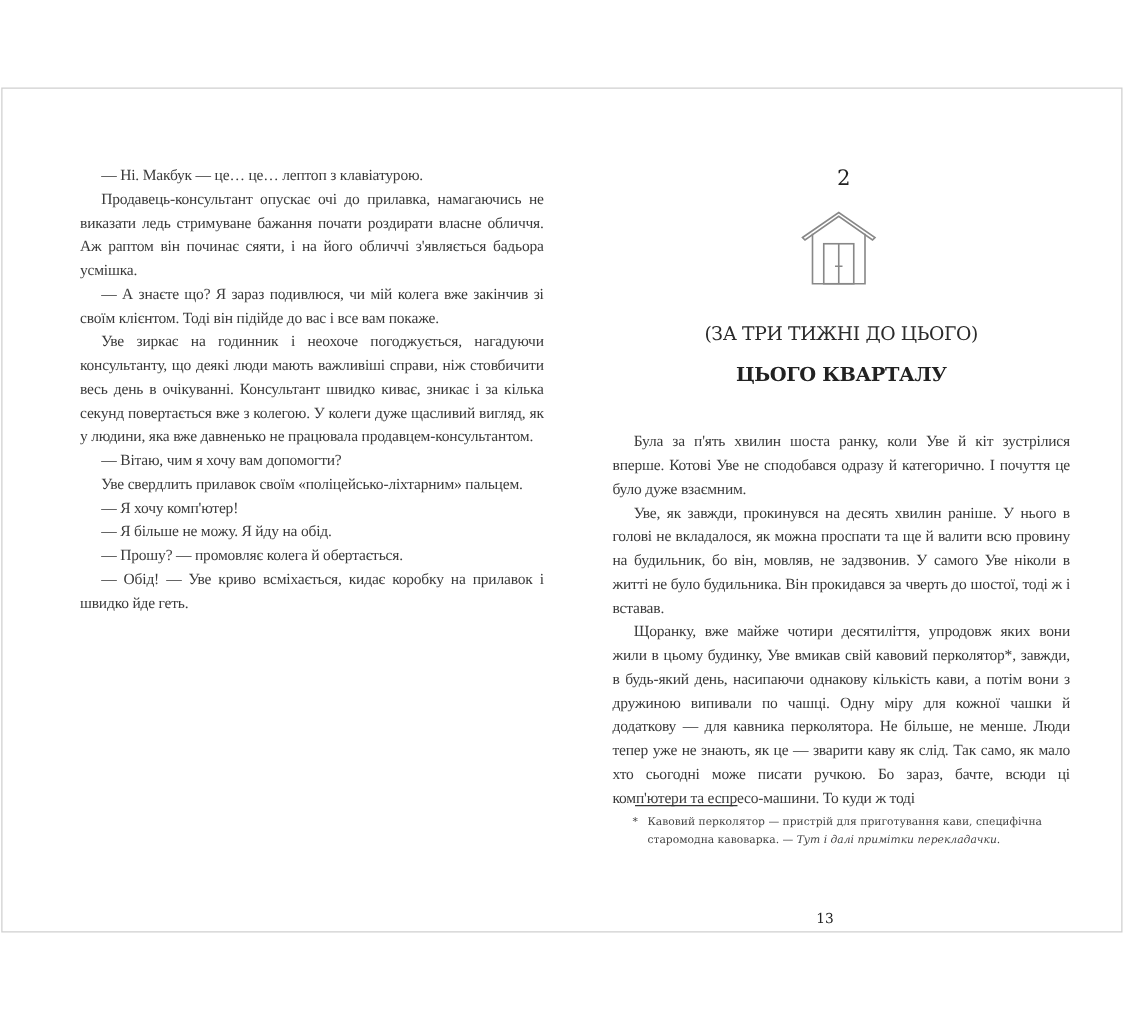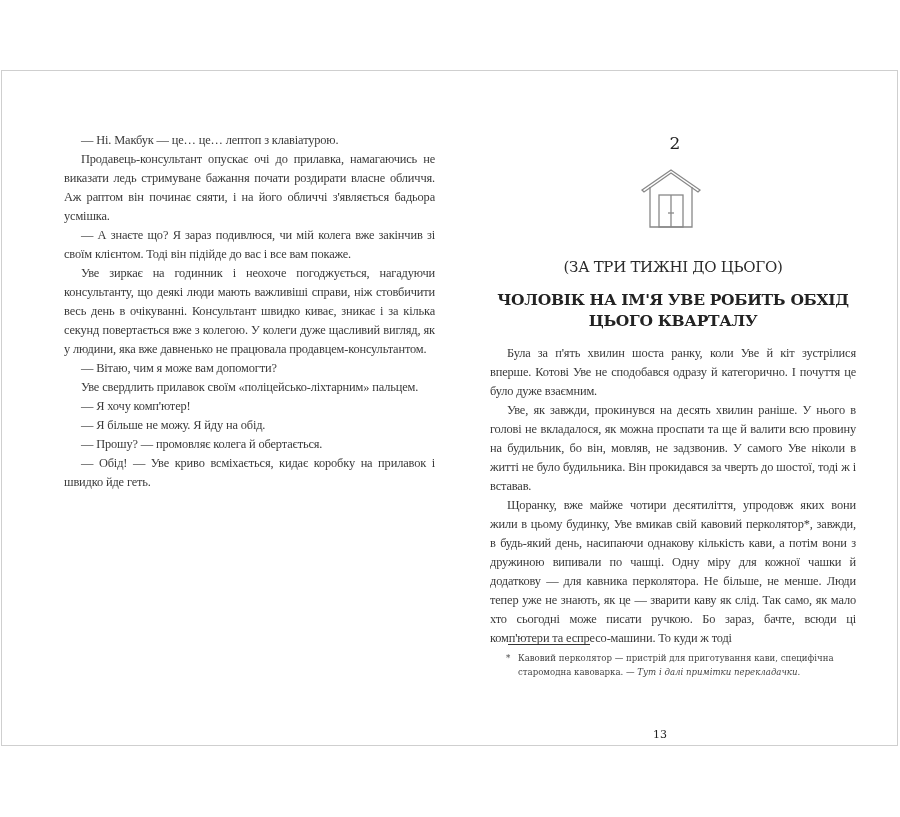--- a/index.html
+++ b/index.html
@@ -49,21 +49,21 @@
 </head>
 <body>
 
 <div class="spread"></div>
 
 <div class="page-text left-page">
   <p>— Ні. Макбук — це… це… лептоп з клавіатурою.</p>
   <p>Продавець-консультант опускає очі до прилавка, намагаючись не виказати ледь стримуване бажання почати роздирати власне обличчя. Аж раптом він починає сяяти, і на його обличчі з'являється бадьора усмішка.</p>
   <p>— А знаєте що? Я зараз подивлюся, чи мій колега вже закінчив зі своїм клієнтом. Тоді він підійде до вас і все вам покаже.</p>
   <p>Уве зиркає на годинник і неохоче погоджується, нагадуючи консультанту, що деякі люди мають важливіші справи, ніж стовбичити весь день в очікуванні. Консультант швидко киває, зникає і за кілька секунд повертається вже з колегою. У колеги дуже щасливий вигляд, як у людини, яка вже давненько не працювала продавцем-консультантом.</p>
-  <p>— Вітаю, чим я може вам допомогти?</p>
+  <p>— Вітаю, чим я хочу вам допомогти?</p>
   <p>Уве свердлить прилавок своїм «поліцейсько-ліхтарним» пальцем.</p>
   <p>— Я хочу комп'ютер!</p>
   <p>— Я більше не можу. Я йду на обід.</p>
   <p>— Прошу? — промовляє колега й обертається.</p>
   <p>— Обід! — Уве криво всміхається, кидає коробку на прилавок і швидко йде геть.</p>
 </div>
 
 <div class="chapter-number">2</div>
 
 <svg class="house-icon" viewBox="0 0 62 60">
@@ -72,21 +72,20 @@
     <path d="M10 19 L10 59 L52 59 L52 19"></path>
     <rect x="19" y="27" width="24" height="32"></rect>
     <line x1="31" y1="27" x2="31" y2="59"></line>
     <line x1="28" y1="45" x2="34" y2="45"></line>
   </g>
 </svg>
 
 <div class="subtitle">(ЗА ТРИ ТИЖНІ ДО ЦЬОГО)</div>
 
 <div class="chapter-title">
-  <div>ЧОЛОВІК НА ІМ'Я УВЕ РОБИТЬ ОБХІД</div>
   <div>ЦЬОГО КВАРТАЛУ</div>
 </div>
 
 <div class="page-text right-page-body">
   <p>Була за п'ять хвилин шоста ранку, коли Уве й кіт зустрілися вперше. Котові Уве не сподобався одразу й категорично. І почуття це було дуже взаємним.</p>
   <p>Уве, як завжди, прокинувся на десять хвилин раніше. У нього в голові не вкладалося, як можна проспати та ще й валити всю провину на будильник, бо він, мовляв, не задзвонив. У самого Уве ніколи в житті не було будильника. Він прокидався за чверть до шостої, тоді ж і вставав.</p>
   <p>Щоранку, вже майже чотири десятиліття, упродовж яких вони жили в цьому будинку, Уве вмикав свій кавовий перколятор*, завжди, в будь-який день, насипаючи однакову кількість кави, а потім вони з дружиною випивали по чашці. Одну міру для кожної чашки й додаткову — для кавника перколятора. Не більше, не менше. Люди тепер уже не знають, як це — зварити каву як слід. Так само, як мало хто сьогодні може писати ручкою. Бо зараз, бачте, всюди ці комп'ютери та еспресо-машини. То куди ж тоді</p>
 </div>
 
 <div class="footnote-rule"></div>

